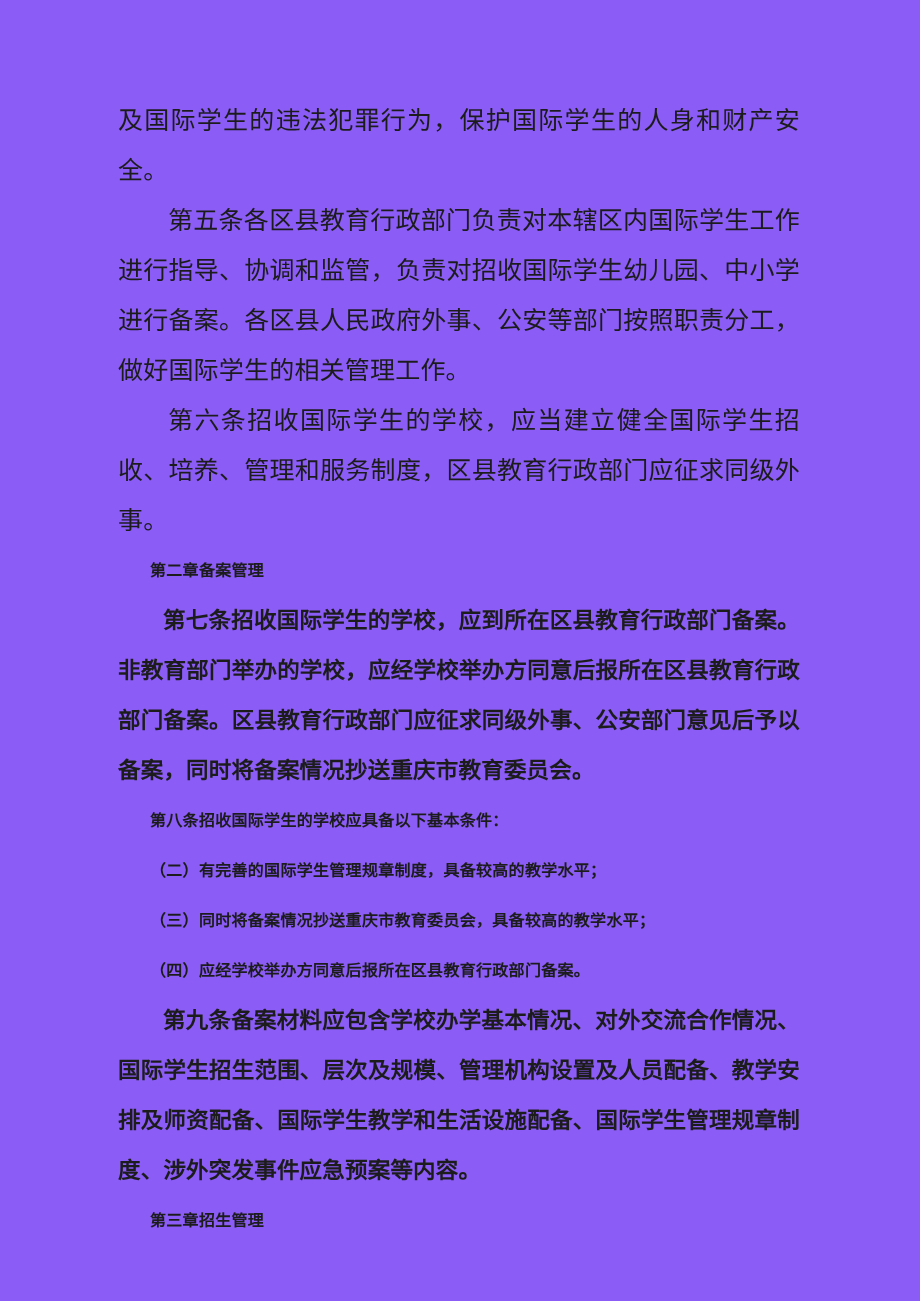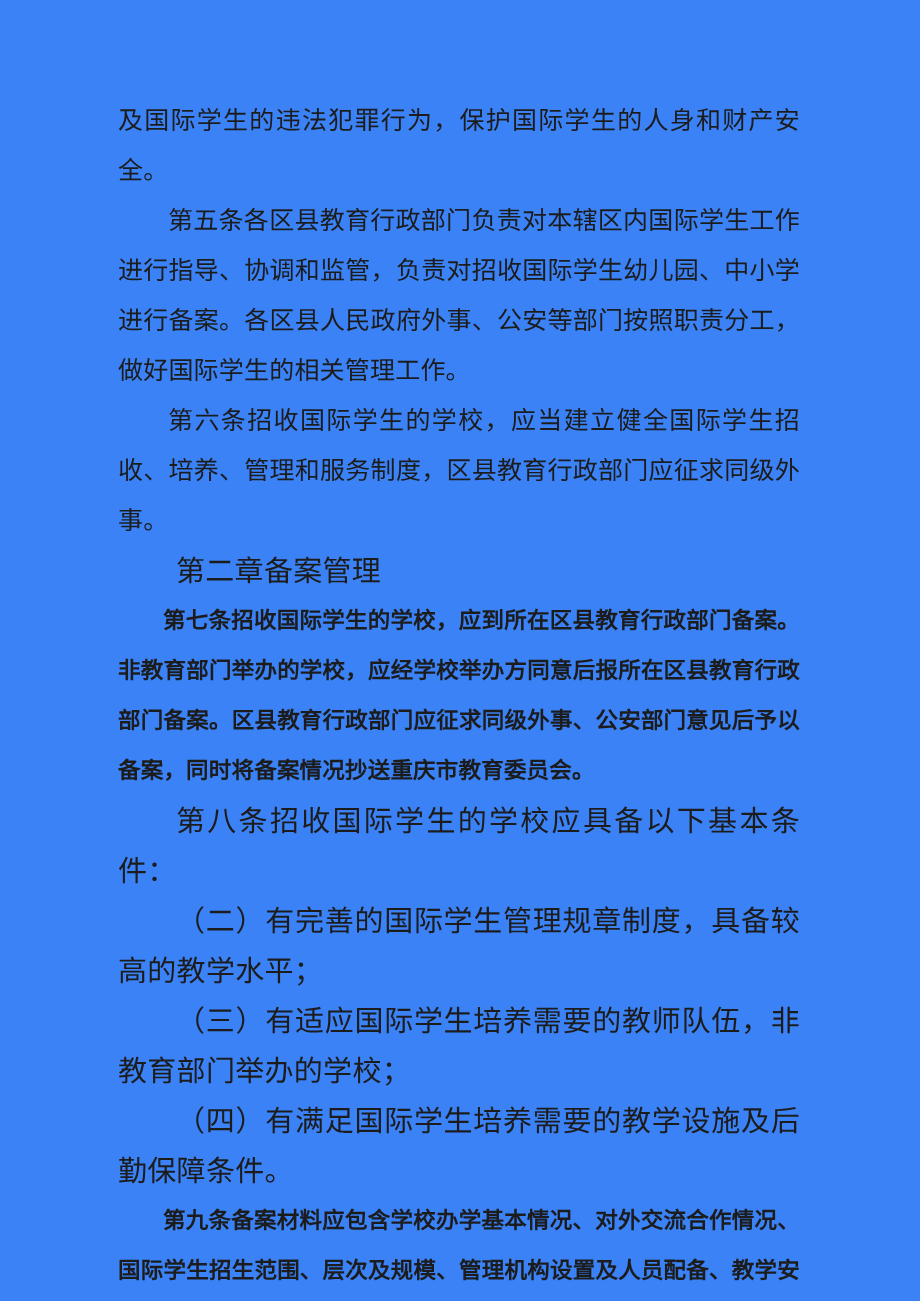--- a/index.html
+++ b/index.html
@@ -32,61 +32,62 @@
     color: #1c1c1c;
   }
   
   .sz-body {
     font-size: 25px;
     line-height: 50px;
     letter-spacing: 0.2px;
   }
   
   .sz-small {
-    font-size: 29px;
+    font-size: 16px;
     line-height: 50px;
     letter-spacing: 0.3px;
+    font-weight: bold;
   }
   .sz-mid {
     font-size: 22.5px;
     line-height: 50px;
     letter-spacing: 0.2px;
     font-weight: bold;
   }
   
   .indent2 {
     text-indent: 2em;
   }
   .noindent {
     text-indent: 0;
   }
 </style>
 </head>
 <body>
 
-<div class="page" style="background: #3b82f6; color: rgb(28, 28, 28);">
+<div class="page" style="background: #8b5cf6; color: rgb(28, 28, 28);">
   <div class="body-area">
 
     <p class="para sz-body noindent">及国际学生的违法犯罪行为，保护国际学生的人身和财产安全。</p>
 
     <p class="para sz-body indent2">第五条各区县教育行政部门负责对本辖区内国际学生工作进行指导、协调和监管，负责对招收国际学生幼儿园、中小学进行备案。各区县人民政府外事、公安等部门按照职责分工，做好国际学生的相关管理工作。</p>
 
     <p class="para sz-body indent2">第六条招收国际学生的学校，应当建立健全国际学生招收、培养、管理和服务制度，区县教育行政部门应征求同级外事。</p>
 
     <p class="para sz-small indent2">第二章备案管理</p>
 
     <p class="para sz-mid indent2">第七条招收国际学生的学校，应到所在区县教育行政部门备案。非教育部门举办的学校，应经学校举办方同意后报所在区县教育行政部门备案。区县教育行政部门应征求同级外事、公安部门意见后予以备案，同时将备案情况抄送重庆市教育委员会。</p>
 
     <p class="para sz-small indent2">第八条招收国际学生的学校应具备以下基本条件：</p>
 
 
     <p class="para sz-small indent2">（二）有完善的国际学生管理规章制度，具备较高的教学水平；</p>
 
-    <p class="para sz-small indent2">（三）有适应国际学生培养需要的教师队伍，非教育部门举办的学校；</p>
+    <p class="para sz-small indent2">（三）同时将备案情况抄送重庆市教育委员会，具备较高的教学水平；</p>
 
-    <p class="para sz-small indent2">（四）有满足国际学生培养需要的教学设施及后勤保障条件。</p>
+    <p class="para sz-small indent2">（四）应经学校举办方同意后报所在区县教育行政部门备案。</p>
 
     <p class="para sz-mid indent2">第九条备案材料应包含学校办学基本情况、对外交流合作情况、国际学生招生范围、层次及规模、管理机构设置及人员配备、教学安排及师资配备、国际学生教学和生活设施配备、国际学生管理规章制度、涉外突发事件应急预案等内容。</p>
 
     <p class="para sz-small indent2">第三章招生管理</p>
 
   </div>
 </div>
 
 </body></html>

